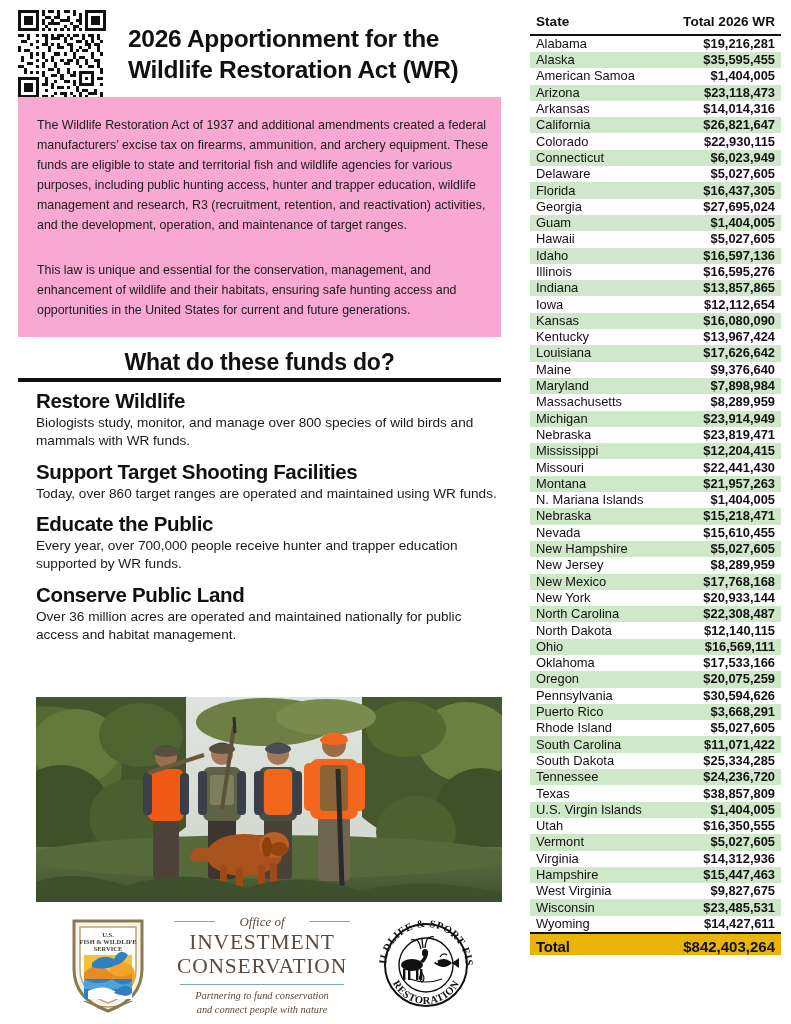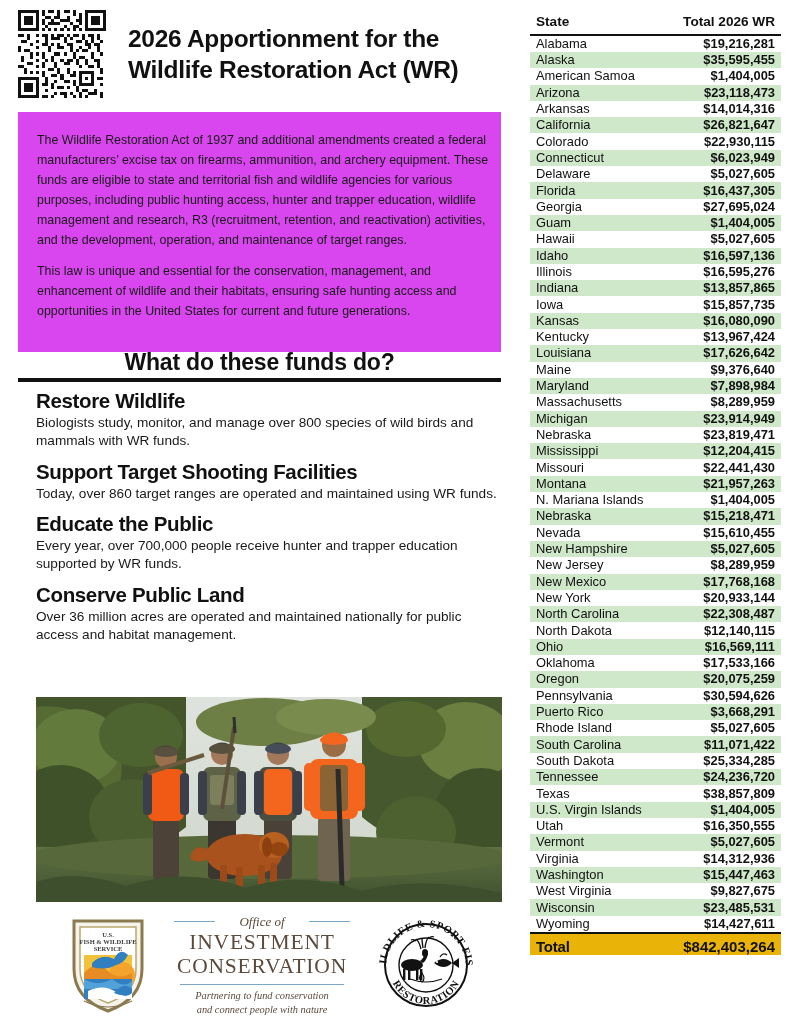--- a/index.html
+++ b/index.html
@@ -18,28 +18,28 @@
   .header-row { position: absolute; left: 18px; top: 8px; width: 490px; height: 92px; display: flex; align-items: center; }
   .qr { width: 88px; height: 88px; flex: 0 0 88px; }
   .qr svg { display: block; width: 88px; height: 88px; }
   .title-block { margin-left: 22px; }
   .title-block .tline {
     font-size: 24.5px; font-weight: bold; letter-spacing: -0.3px;
     line-height: 1.28; color: #111111;
   }
 
   .greenbox {
-    position: absolute; left: 18px; top: 112px; width: 483px; height: 240px;
-    background: #d946ef;
+    position: absolute; left: 18px; top: 97px; width: 483px; height: 240px;
+    background: #f9a8d4;
     padding: 18px 3px 10px 19px;
   }
   .greenbox p {
     font-size: 12.4px; line-height: 1.62; color: #1a1a1a;
   }
-  .greenbox p + p { margin-top: 10px; }
+  .greenbox p + p { margin-top: 24px; }
 
   .funds-head {
     position: absolute; left: 18px; top: 349px; width: 483px;
     text-align: center;
     font-size: 23px; font-weight: bold; letter-spacing: -0.2px;
     padding-bottom: 2px;
   }
   .funds-rule { position: absolute; left: 18px; top: 378px; width: 483px; height: 4px; background: #111; }
 
   .funds-list { position: absolute; left: 36px; top: 388px; width: 466px; }
@@ -533,21 +533,21 @@
           <tr>
             <td class="c-state">Illinois</td>
             <td class="c-amt">$16,595,276</td>
           </tr>
           <tr class="alt">
             <td class="c-state">Indiana</td>
             <td class="c-amt">$13,857,865</td>
           </tr>
           <tr>
             <td class="c-state">Iowa</td>
-            <td class="c-amt">$15,857,735</td>
+            <td class="c-amt">$12,112,654</td>
           </tr>
           <tr class="alt">
             <td class="c-state">Kansas</td>
             <td class="c-amt">$16,080,090</td>
           </tr>
           <tr>
             <td class="c-state">Kentucky</td>
             <td class="c-amt">$13,967,424</td>
           </tr>
           <tr class="alt">
@@ -672,21 +672,21 @@
           </tr>
           <tr class="alt">
             <td class="c-state">Vermont</td>
             <td class="c-amt">$5,027,605</td>
           </tr>
           <tr>
             <td class="c-state">Virginia</td>
             <td class="c-amt">$14,312,936</td>
           </tr>
           <tr class="alt">
-            <td class="c-state">Washington</td>
+            <td class="c-state">Hampshire</td>
             <td class="c-amt">$15,447,463</td>
           </tr>
           <tr>
             <td class="c-state">West Virginia</td>
             <td class="c-amt">$9,827,675</td>
           </tr>
           <tr class="alt">
             <td class="c-state">Wisconsin</td>
             <td class="c-amt">$23,485,531</td>
           </tr>

